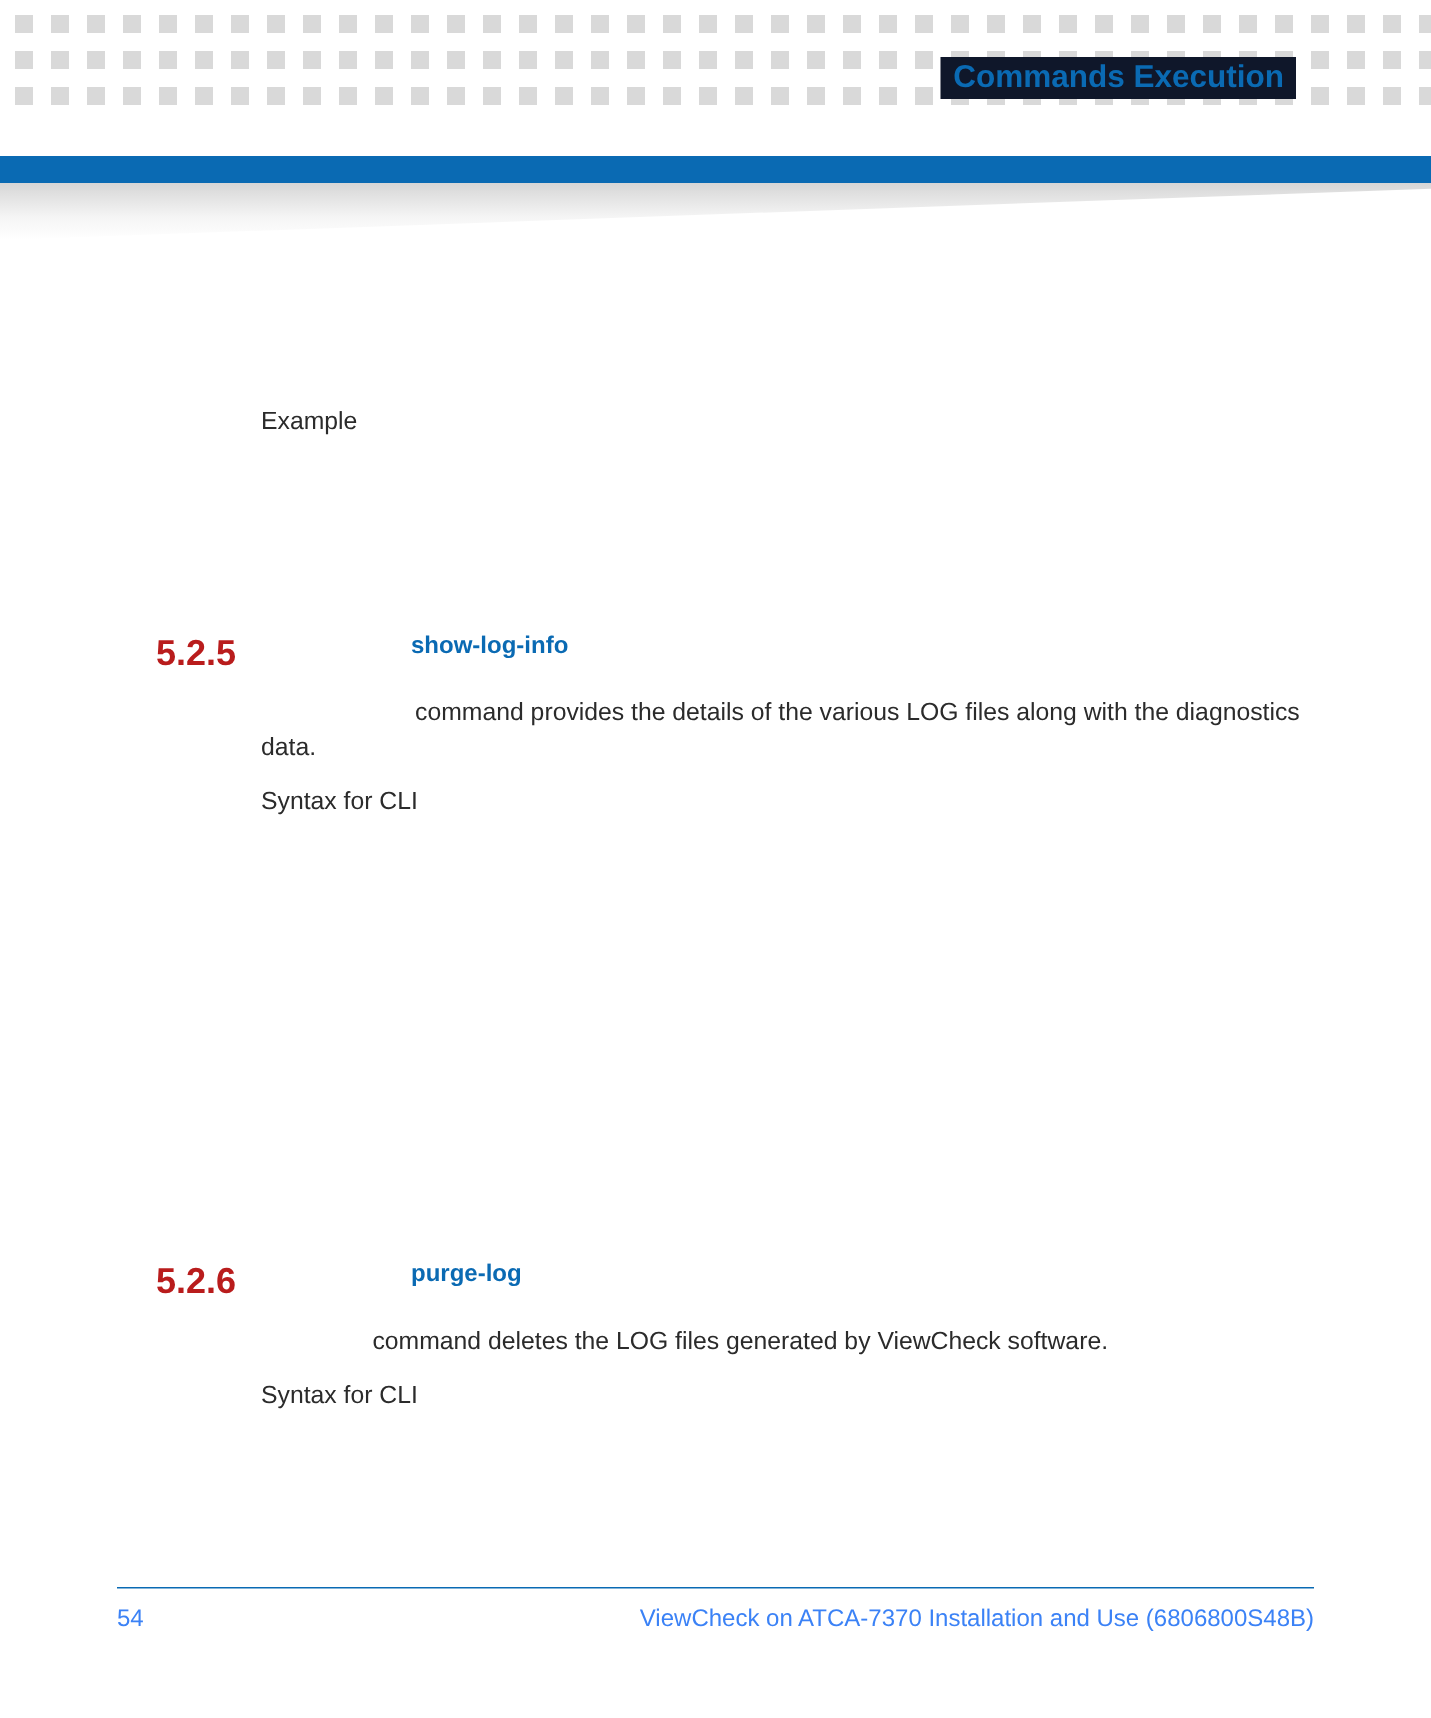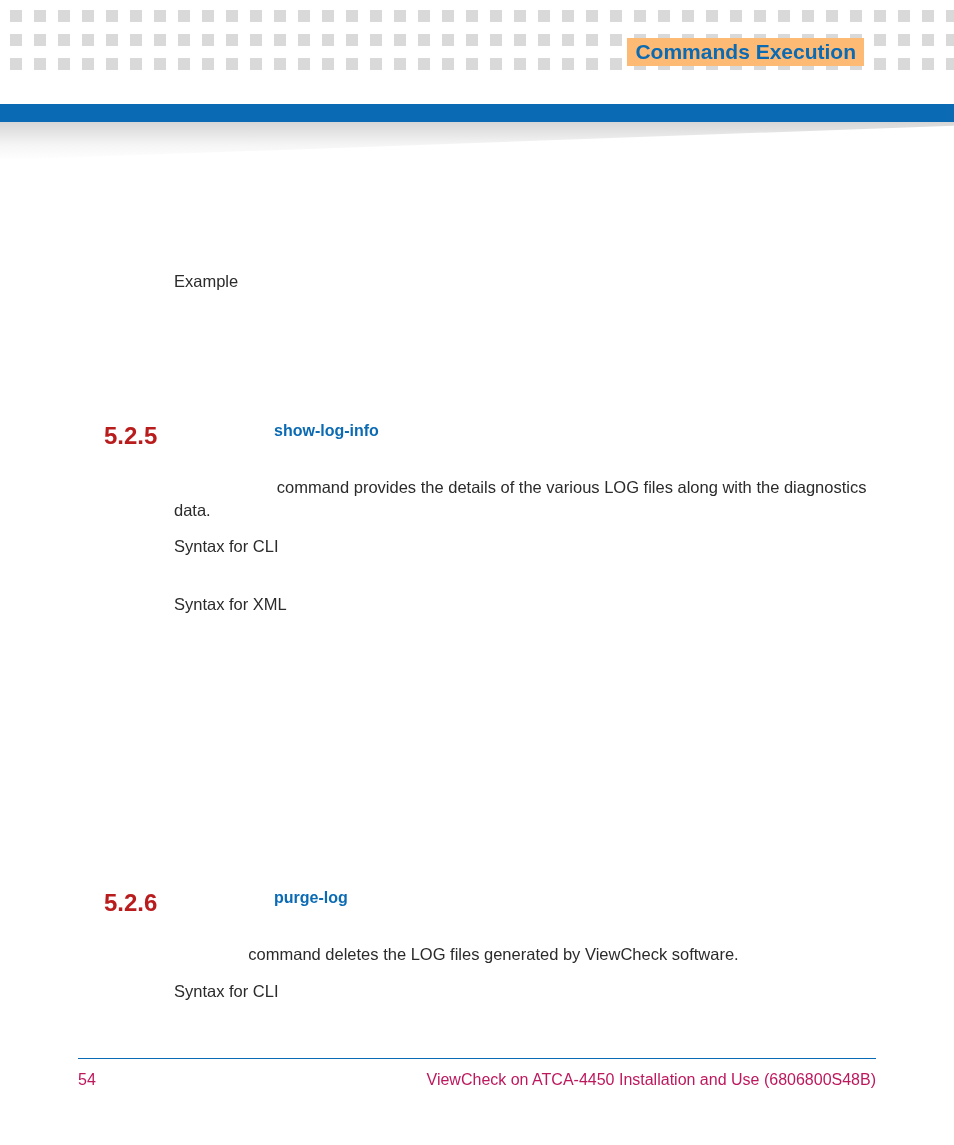--- a/index.html
+++ b/index.html
@@ -5,21 +5,21 @@
   * { box-sizing: border-box; margin: 0; padding: 0; }
   html, body { width: 954px; height: 1145px; background: #fff; font-family: "Segoe UI", "Myriad Pro", Arial, sans-serif; color: #2b2b2b; }
   .page { position: relative; width: 954px; height: 1145px; overflow: hidden; }
   .square-row { position: absolute; left: 0; right: 0; height: 12px; display: flex; gap: 12px; padding-left: 10px; }
   .square-row span { width: 12px; height: 12px; background: #d9d9d9; flex: 0 0 12px; }
 
   .header-title {
     position: absolute;
     top: 38px;
     right: 90px;
-    background: #fdba74;
+    background: #0f172a;
     padding: 2px 8px;
     color: #0a6ab3;
     font-weight: 700;
     font-size: 21px;
   }
 
   .blue-bar {
     position: absolute;
     top: 104px; left: 0; right: 0;
     height: 18px;
@@ -59,39 +59,39 @@
     margin-left: -70px;
     width: 80px;
   }
   .sec-title {
     color: #0a6ab3;
     font-weight: 700;
     font-size: 16px;
   }
   .sec-body {
     grid-column: 1 / span 2;
-    margin-top: 26px;
+    margin-top: 14px;
   }
   .sec-body .para { margin-bottom: 14px; }
   .indent-cmd { padding-left: 0; }
 
   .footer {
     position: absolute;
     left: 78px; right: 78px;
     bottom: 56px;
   }
   .footer-line {
     border-top: 1.5px solid #0a6ab3;
     margin-bottom: 12px;
   }
   .footer-row {
     display: flex;
     justify-content: space-between;
     font-size: 16px;
-    color: #be185d;
+    color: #3b82f6;
     text-align: right;
   }
 </style>
 </head>
 <body>
 
 <div class="page">
 
   <div>
     <div class="square-row" style="top:10px;" id="row1">
@@ -232,37 +232,36 @@
 
     <div class="section section-first">
       <div class="sec-num">5.2.5</div>
       <div class="sec-title">show-log-info</div>
       <div class="sec-body">
         <div class="para indent-cmd">
           <span style="visibility:hidden;">show-log-info </span><span>command provides the details of the various LOG files along with the diagnostics data.</span>
         </div>
         <div class="para">Syntax for CLI</div>
         <div style="height:22px;"></div>
-        <div class="para">Syntax for XML</div>
       </div>
     </div>
 
     <div class="section section-second">
       <div class="sec-num">5.2.6</div>
       <div class="sec-title">purge-log</div>
       <div class="sec-body">
         <div class="para indent-cmd">
           <span style="visibility:hidden;">purge-log </span><span>command deletes the LOG files generated by ViewCheck software.</span>
         </div>
         <div class="para">Syntax for CLI</div>
       </div>
     </div>
   </div>
 
   <div class="footer">
     <div class="footer-line"></div>
     <div class="footer-row">
       <span>54</span>
-      <span>ViewCheck on ATCA-4450 Installation and Use (6806800S48B)</span>
+      <span>ViewCheck on ATCA-7370 Installation and Use (6806800S48B)</span>
     </div>
   </div>
 
 </div>
 
 </body></html>

